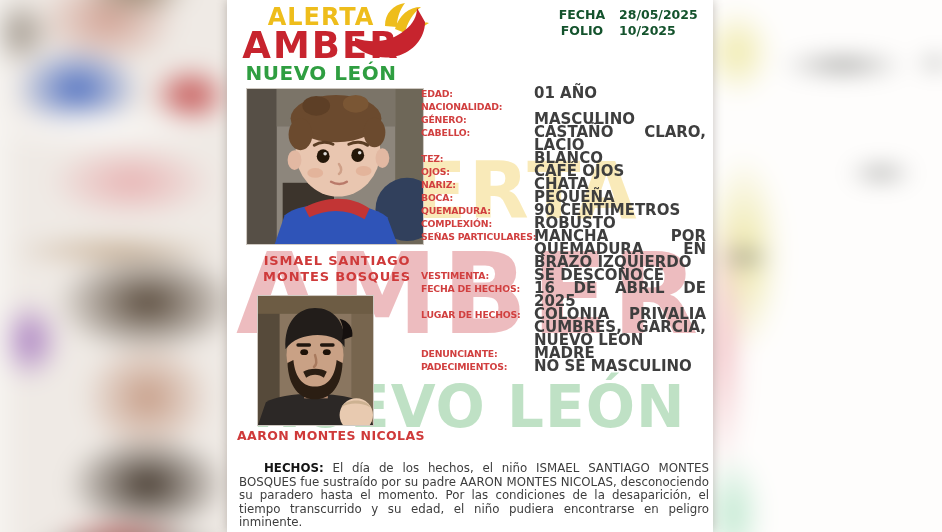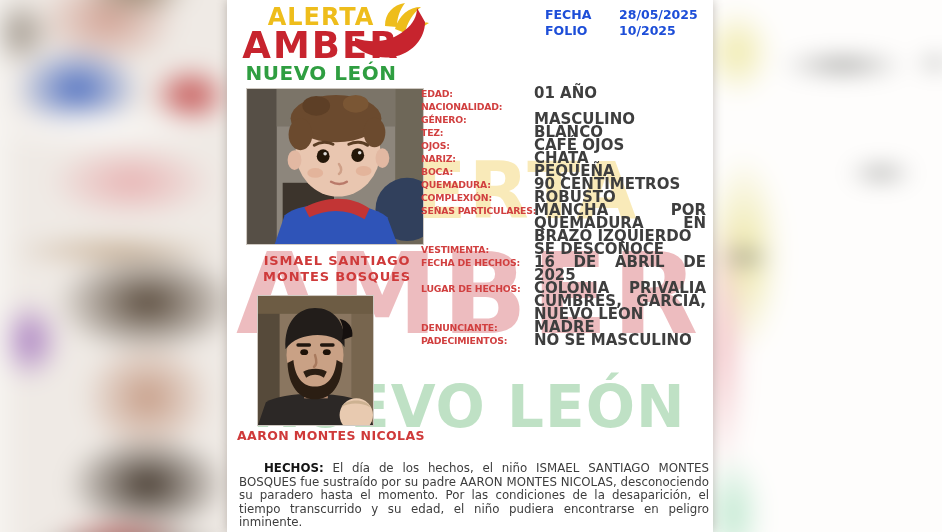--- a/index.html
+++ b/index.html
@@ -56,21 +56,21 @@
   .wm-nl{top:378px;font-size:58px;color:#2f9e41;letter-spacing:1px;}
 
   
   .logo{position:absolute;left:8px;top:6px;width:172px;text-align:center;font-weight:800;line-height:.95;}
   .logo-alerta{font-size:24px;color:#eebd1b;letter-spacing:1px;}
   .logo-amber{font-size:37px;color:#c7242e;letter-spacing:2px;margin-top:-1px;}
   .logo-nl{font-size:20px;color:#2f9e41;letter-spacing:.5px;margin-top:1px;}
   .ribbon{position:absolute;right:-22px;top:-4px;width:74px;height:64px;}
 
   
-  .meta{position:absolute;left:318px;top:7px;color:#1d4ed8;font-weight:800;font-size:12.5px;}
+  .meta{position:absolute;left:318px;top:7px;color:#14532d;font-weight:800;font-size:12.5px;text-align:center;}
   .meta-row{display:flex;line-height:16px;}
   .meta-label{width:74px;}
 
   
   .child-photo{position:absolute;left:19px;top:88px;width:178px;height:157px;border:1px solid #cfc9c2;}
   .father-photo{position:absolute;left:30px;top:295px;width:117px;height:131px;border:1px solid #cfc9c2;}
   .child-photo svg,.father-photo svg{display:block;width:100%;height:100%;}
 
   
   .child-name{position:absolute;top:253px;left:12px;width:196px;text-align:center;
@@ -200,20 +200,24 @@
           <span class="fvalue">01 AÑO</span>
         </div>
         <div class="frow">
           <span class="flabel">NACIONALIDAD:</span>
         </div>
         <div class="frow">
           <span class="flabel">GÉNERO:</span>
           <span class="fvalue">MASCULINO</span>
         </div>
         <div class="frow">
+          <span class="flabel">CABELLO:</span>
+          <span class="fvalue">CASTAÑO CLARO, LACIO</span>
+        </div>
+        <div class="frow">
           <span class="flabel">TEZ:</span>
           <span class="fvalue">BLANCO</span>
         </div>
         <div class="frow">
           <span class="flabel">OJOS:</span>
           <span class="fvalue">CAFÉ OJOS</span>
         </div>
         <div class="frow">
           <span class="flabel">NARIZ:</span>
           <span class="fvalue">CHATA</span>

